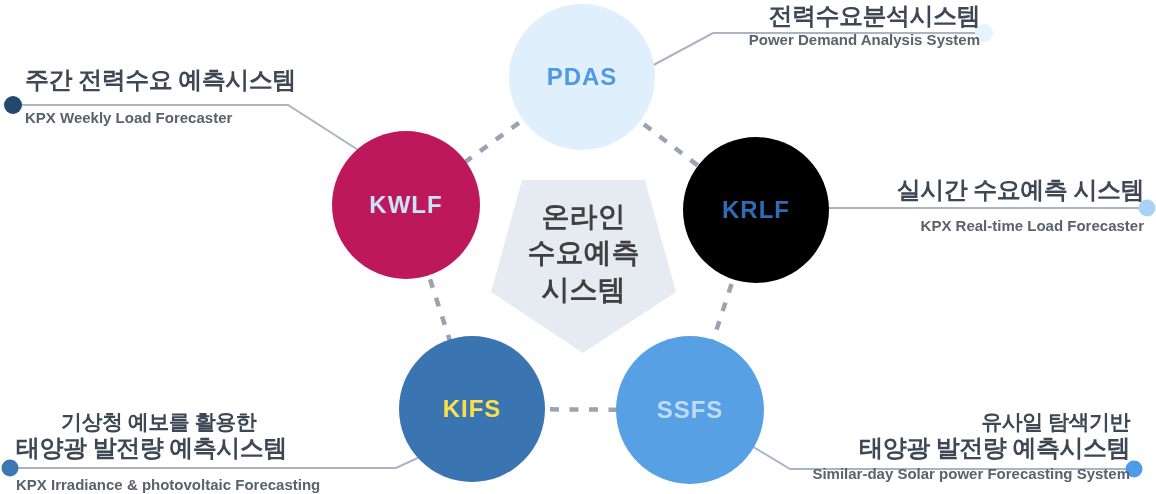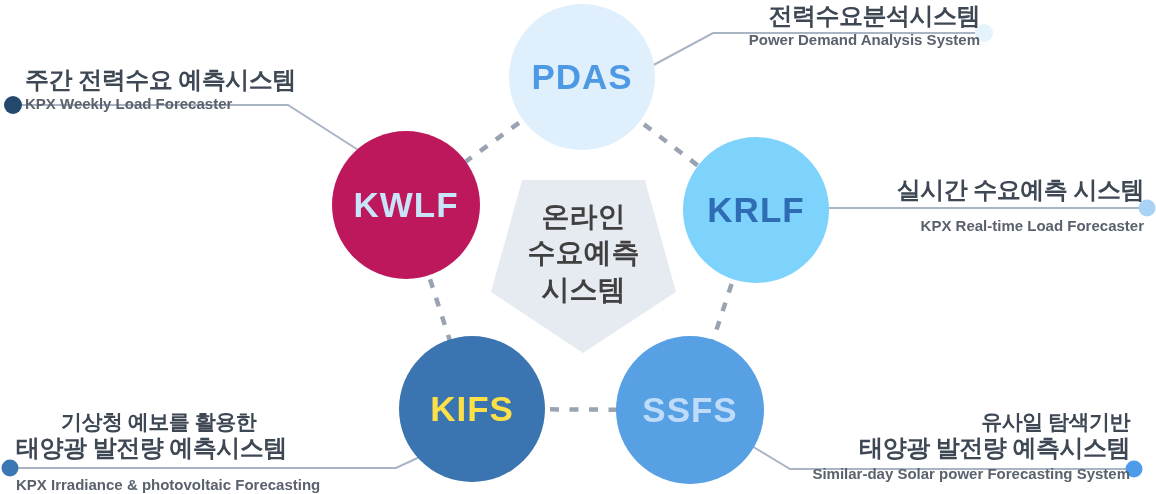--- a/index.html
+++ b/index.html
@@ -2,43 +2,43 @@
 <html><head>
 <meta charset="utf-8">
 <style>
   html,body { margin:0; padding:0; background:#ffffff; }
   body { font-family:"Liberation Sans", sans-serif; }
   .canvas { position:relative; width:1156px; height:494px; background:#ffffff; overflow:hidden; }
 
   svg.lines { position:absolute; left:0; top:0; width:1156px; height:494px; display:block; }
 
   .circle { position:absolute; border-radius:50%; display:flex; align-items:center; justify-content:center;
-            font-weight:bold; font-size:35px; letter-spacing:1px; z-index:2; }
+            font-weight:bold; font-size:24px; letter-spacing:1px; z-index:2; }
   .c-pdas { left:509px; top:4px;   width:146px; height:146px; background:#dff0fc; color:#4d99e3; }
   .c-kwlf { left:332px; top:131px; width:148px; height:148px; background:#be185d; color:#c9e3f9; }
-  .c-krlf { left:683px; top:137px; width:146px; height:146px; background:#7dd3fc; color:#2e6cb4; }
+  .c-krlf { left:683px; top:137px; width:146px; height:146px; background:#000000; color:#2e6cb4; }
   .c-kifs { left:399px; top:336px; width:146px; height:146px; background:#3a75b1; color:#fde047; }
   .c-ssfs { left:616px; top:336px; width:148px; height:148px; background:#57a0e4; color:#bedcfa; }
 
   .pentagon { position:absolute; left:491px; top:180px; width:185px; height:173px; background:#e6ebf2;
               clip-path:polygon(16.8% 0, 83.2% 0, 100% 64.7%, 49.7% 100%, 0 64.7%);
               display:flex; align-items:center; justify-content:center;
               padding-bottom:26px; box-sizing:border-box; z-index:1; }
   .pentagon-label { white-space:pre-line; text-align:center; font-weight:bold; font-size:28px;
                     line-height:1.3; color:#404040; }
 
   .annotation { position:absolute; z-index:3; }
   .korean    { font-size:24px; font-weight:bold; color:#3e4854; letter-spacing:-0.5px; line-height:1.2; }
   .korean-sm { font-size:21px; font-weight:bold; color:#3e4854; letter-spacing:-0.5px; line-height:1.2;margin-left:45px; }
   .english   { font-size:15px; font-weight:600;  color:#5a626d; line-height:1.2; }
 
   .ann-pdas { right:176px; top:2px;  width:320px; text-align:right; }
   .ann-pdas .english { }
   .ann-kwlf { left:25px;  top:66px;  width:320px; text-align:left; }
-  .ann-kwlf .english { }
+  .ann-kwlf .english { margin-top:14px; }
   .ann-krlf { right:12px; top:176px; width:320px; text-align:right; }
   .ann-krlf .english { margin-top:12px; }
   .ann-kifs { left:16px;  top:409px; width:360px; text-align:left; }
   .ann-kifs .english { margin-top:13px; }
   .ann-ssfs { right:26px; top:409px; width:360px; text-align:right; }
   .ann-ssfs .english { margin-top:2px; }
 </style>
 </head>
 <body>
 

